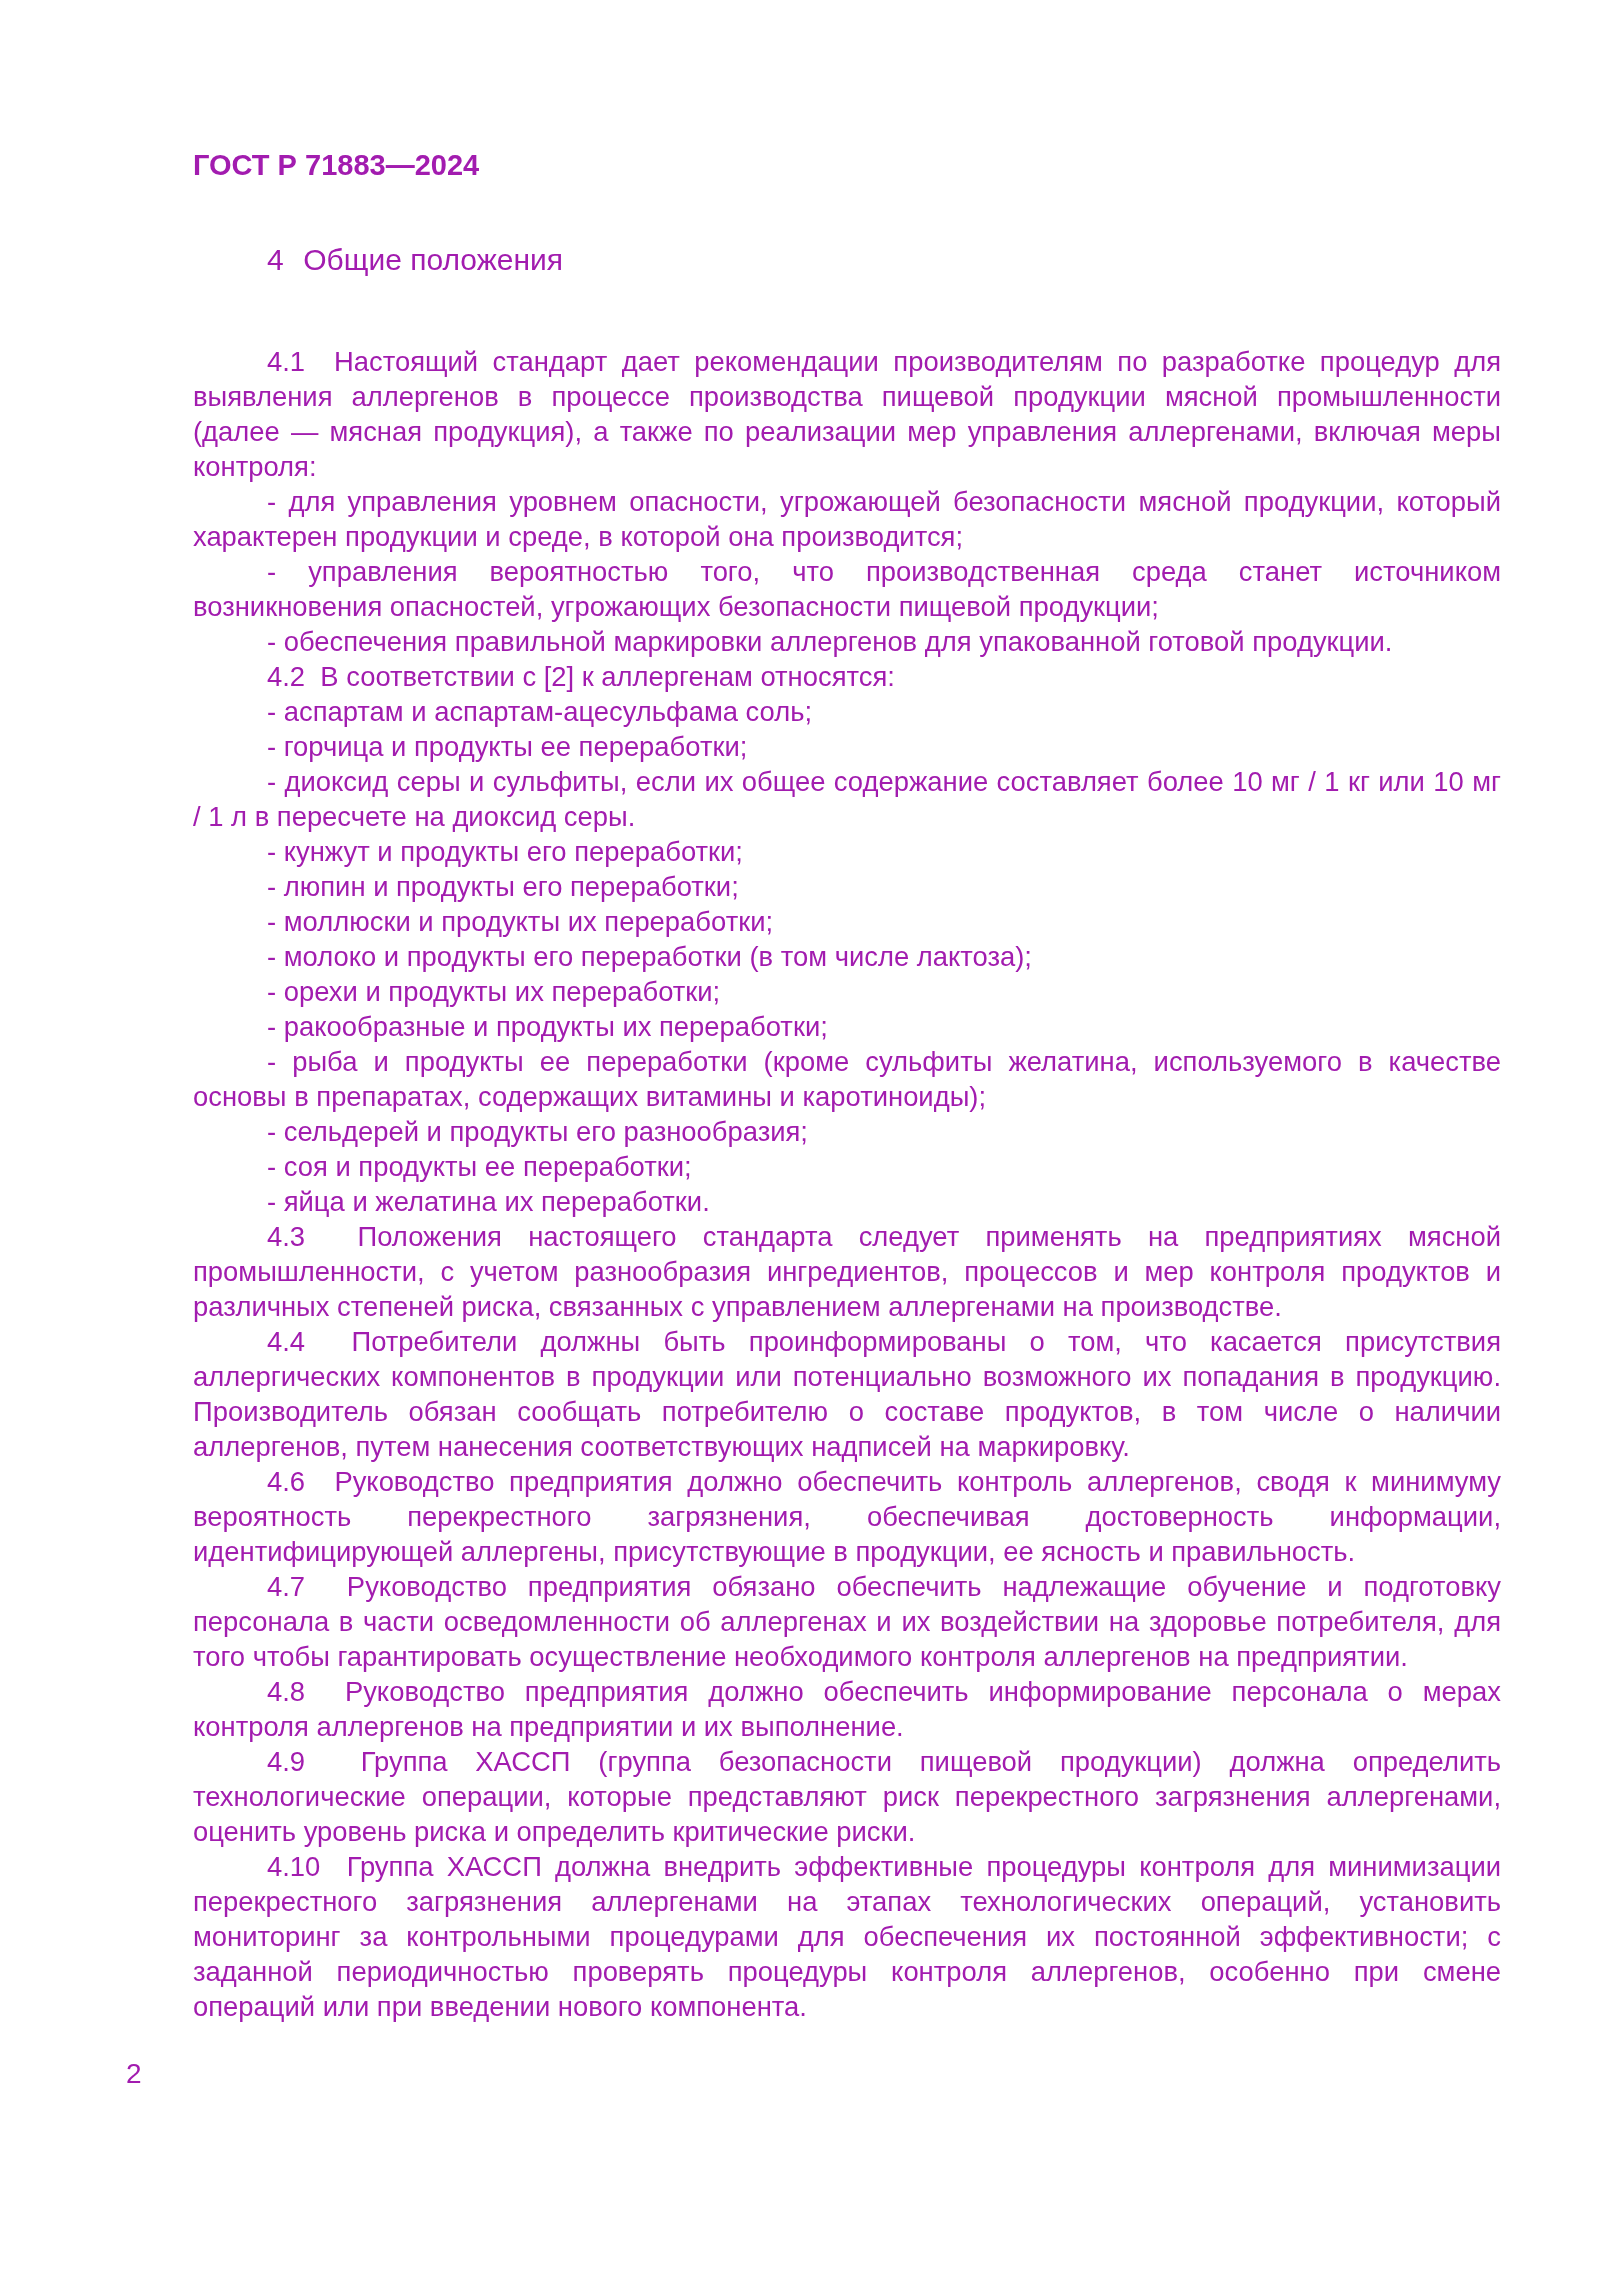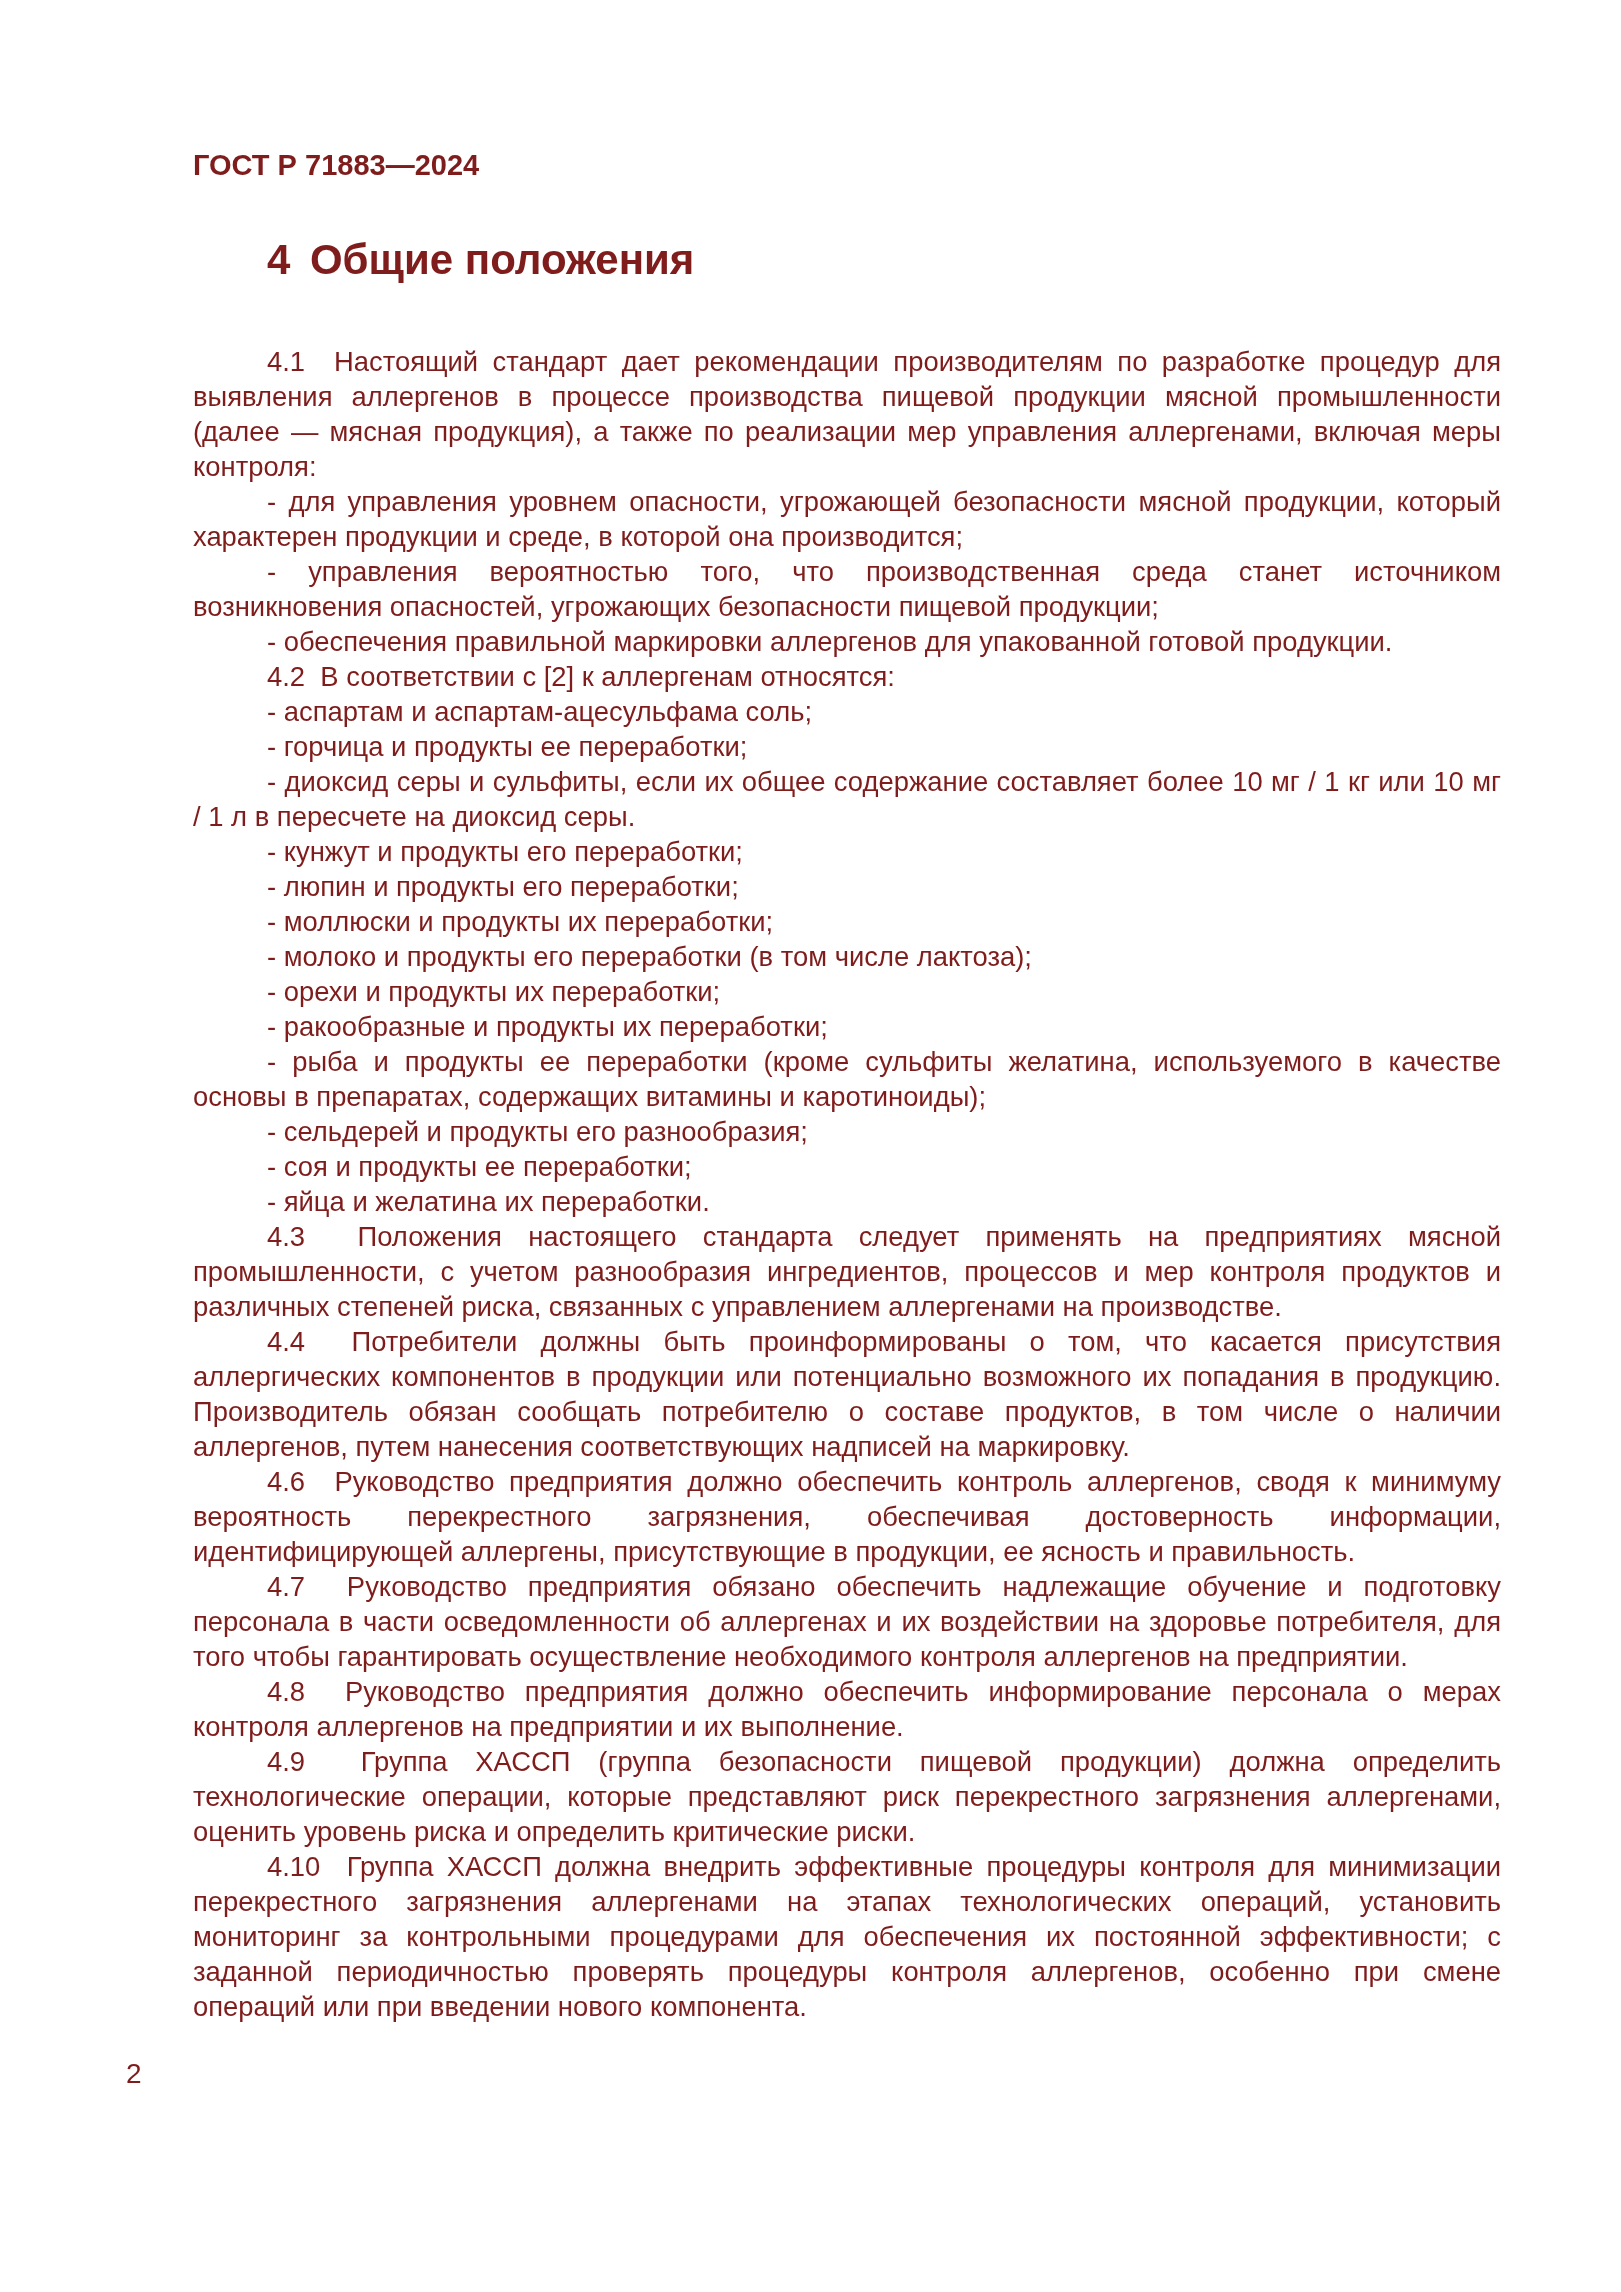--- a/index.html
+++ b/index.html
@@ -9,32 +9,32 @@
   }
   .page {
     position: relative;
     width: 1621px;
     height: 2293px;
     margin: 0 auto;
     background: #ffffff;
     box-sizing: border-box;
     padding: 149px 120px 0 193px;
     font-family: "Liberation Sans", sans-serif;
-    color: #7f1d1d;
+    color: #a21caf;
     overflow: hidden;
   }
   .doc-header {
     font-weight: bold;
     font-size: 29px;
     line-height: 33px;
   }
   .section-heading {
     margin: 57px 0 0 74px;
-    font-weight: bold;
-    font-size: 42px;
+    font-weight: normal;
+    font-size: 30px;
     line-height: 41px;
   }
   .heading-title {
     margin-left: 19.6px;
   }
   .doc-body {
     margin-top: 64px;
   }
   .para {
     margin: 0;

